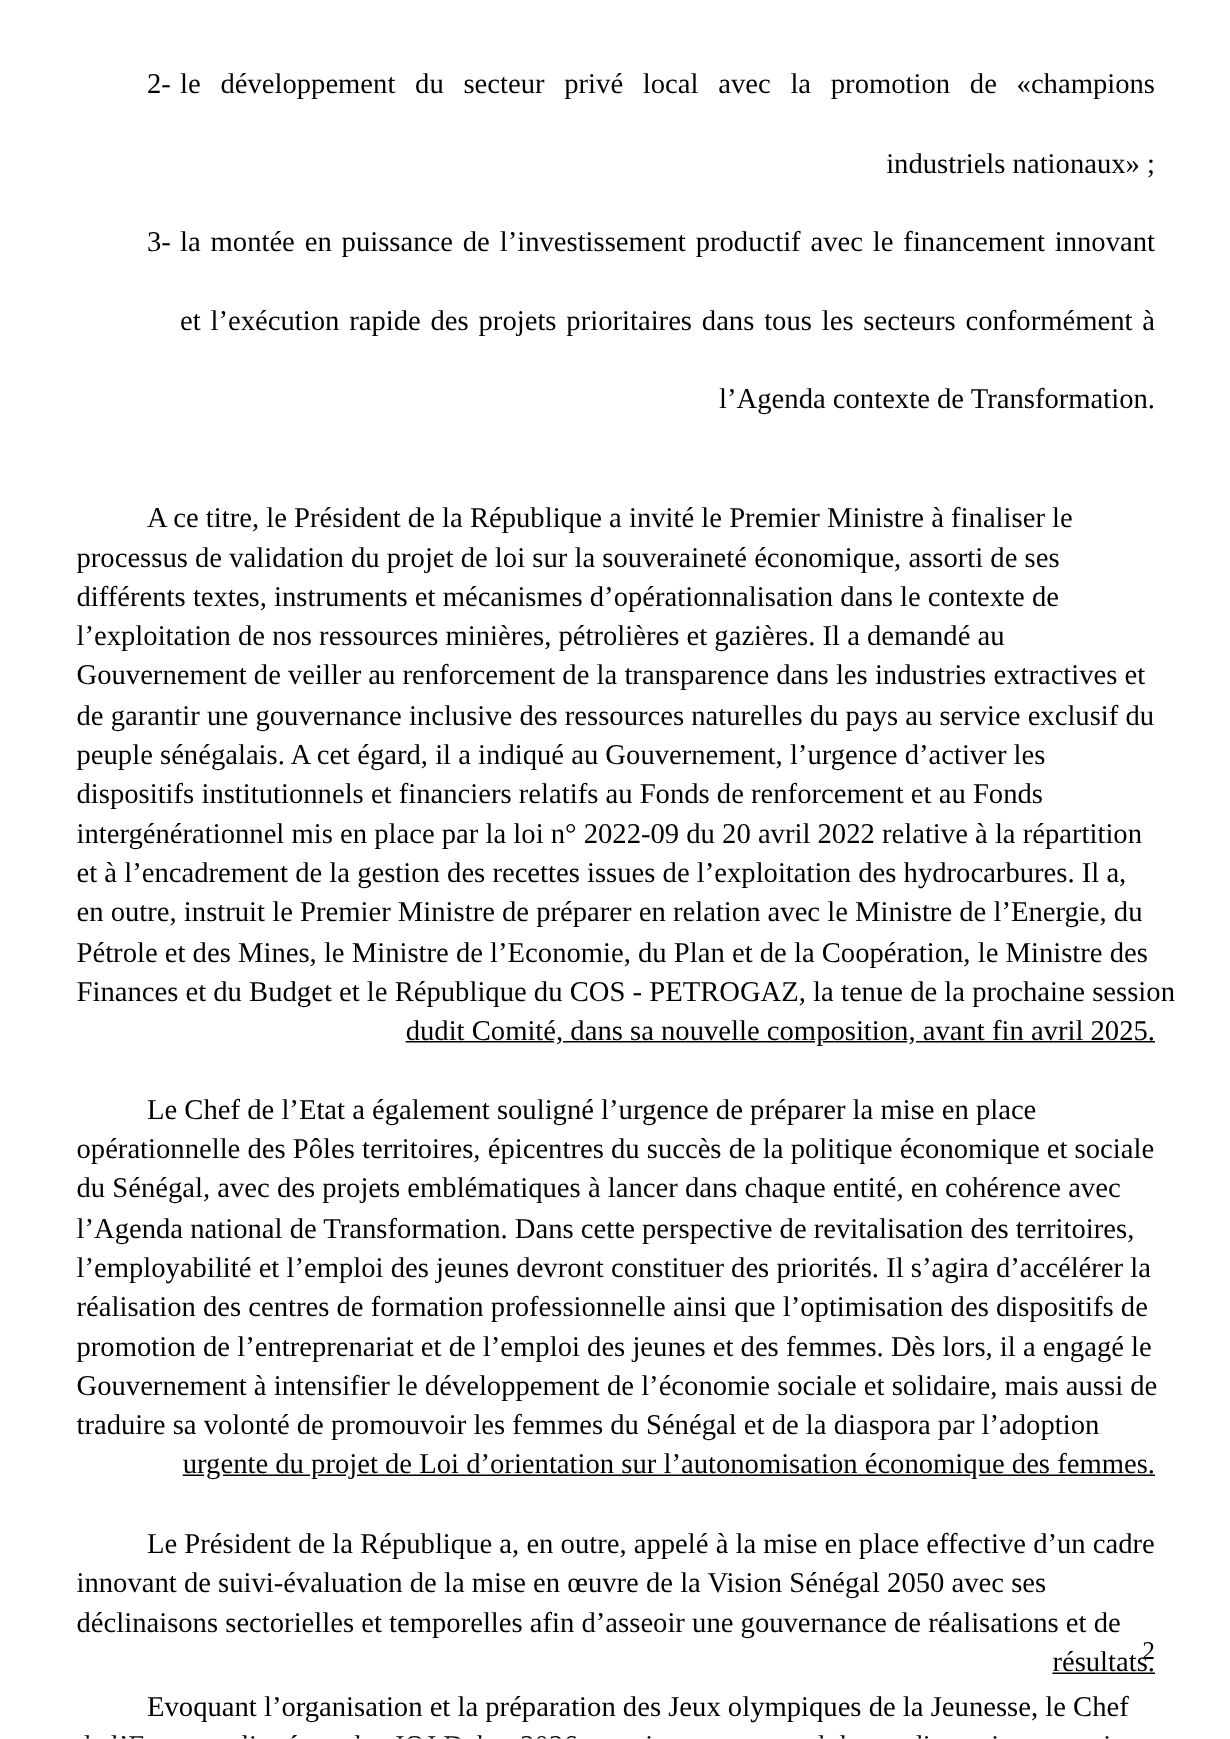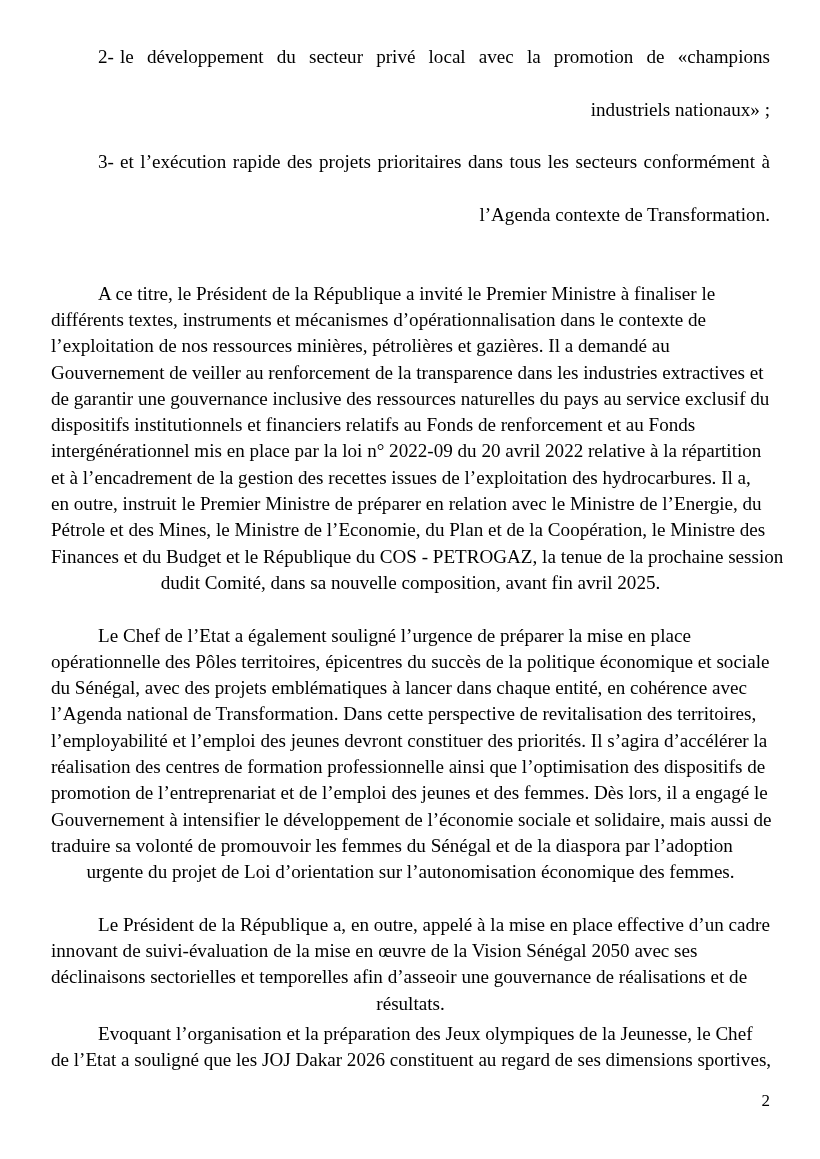--- a/index.html
+++ b/index.html
@@ -99,22 +99,23 @@
     text-justify: inter-word;
     white-space: nowrap;
   }
   .para .jline::after {
     content: "";
     display: inline-block;
     width: 100%;
   }
   .para .lastline {
     display: block;
-    text-align: center;
+    text-align: right;
     white-space: nowrap;
+    text-decoration: underline;
   }
   .para .indent {
     display: inline-block;
     width: 47px;
   }
 
   .gap-para { height: 26.3px; }
   .gap-small { height: 4px; }
 
   .page-number {
@@ -140,35 +141,38 @@
         <span class="list-marker">2-</span>
         <span class="list-text">
           <span class="jline">le développement du secteur privé local avec la promotion de «champions</span>
           <span class="lastline">industriels nationaux» ;</span>
         </span>
       </li>
 
       <li class="list-item">
         <span class="list-marker">3-</span>
         <span class="list-text">
+          <span class="jline">la montée en puissance de l’investissement productif avec le financement innovant</span>
           <span class="jline">et l’exécution rapide des projets prioritaires dans tous les secteurs conformément à</span>
           <span class="lastline">l’Agenda contexte de Transformation.</span>
         </span>
       </li>
 
     </ul>
 
     <div class="gap-para"></div>
 
     <p class="para">
       <span class="jline"><span class="indent"></span><span>A ce titre, le Président de la République a invité le Premier Ministre à finaliser le</span></span>
+      <span class="jline">processus de validation du projet de loi sur la souveraineté économique, assorti de ses</span>
       <span class="jline">différents textes, instruments et mécanismes d’opérationnalisation dans le contexte de</span>
       <span class="jline">l’exploitation de nos ressources minières, pétrolières et gazières. Il a demandé au</span>
       <span class="jline">Gouvernement de veiller au renforcement de la transparence dans les industries extractives et</span>
       <span class="jline">de garantir une gouvernance inclusive des ressources naturelles du pays au service exclusif du</span>
+      <span class="jline">peuple sénégalais. A cet égard, il a indiqué au Gouvernement, l’urgence d’activer les</span>
       <span class="jline">dispositifs institutionnels et financiers relatifs au Fonds de renforcement et au Fonds</span>
       <span class="jline">intergénérationnel mis en place par la loi n° 2022-09 du 20 avril 2022 relative à la répartition</span>
       <span class="jline">et à l’encadrement de la gestion des recettes issues de l’exploitation des hydrocarbures. Il a,</span>
       <span class="jline">en outre, instruit le Premier Ministre de préparer en relation avec le Ministre de l’Energie, du</span>
       <span class="jline">Pétrole et des Mines, le Ministre de l’Economie, du Plan et de la Coopération, le Ministre des</span>
       <span class="jline">Finances et du Budget et le République du COS - PETROGAZ, la tenue de la prochaine session</span>
       <span class="lastline">dudit Comité, dans sa nouvelle composition, avant fin avril 2025.</span>
     </p>
 
     <div class="gap-para"></div>

